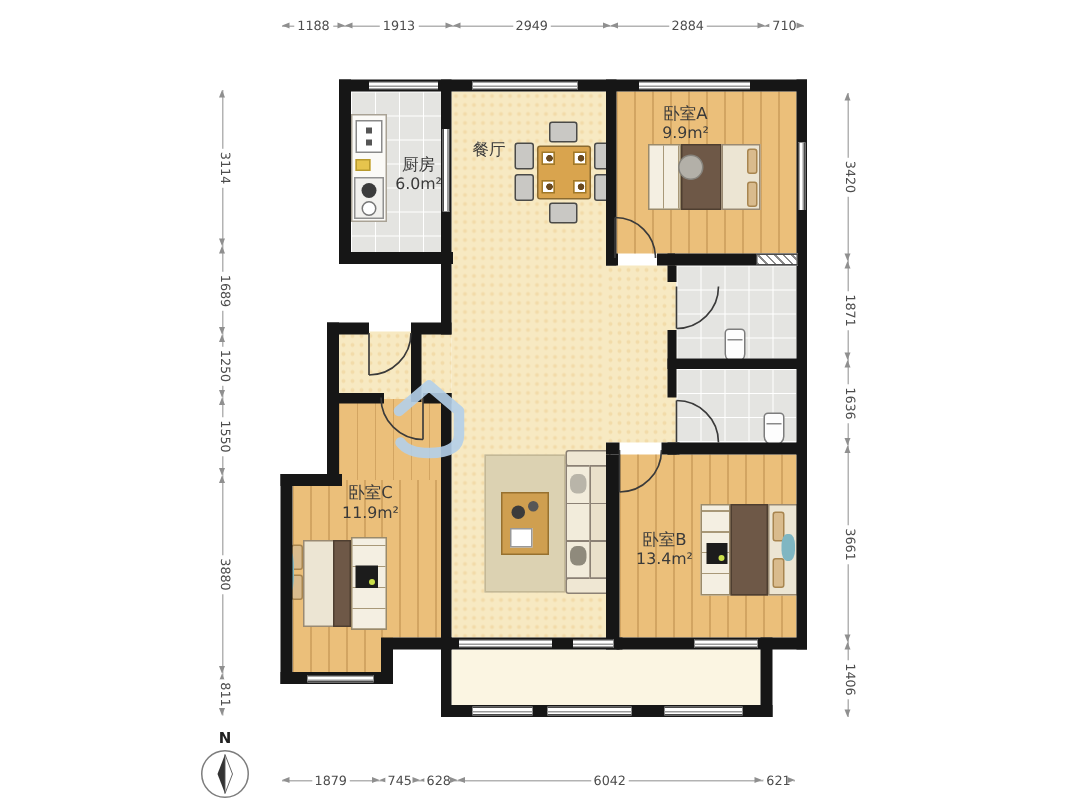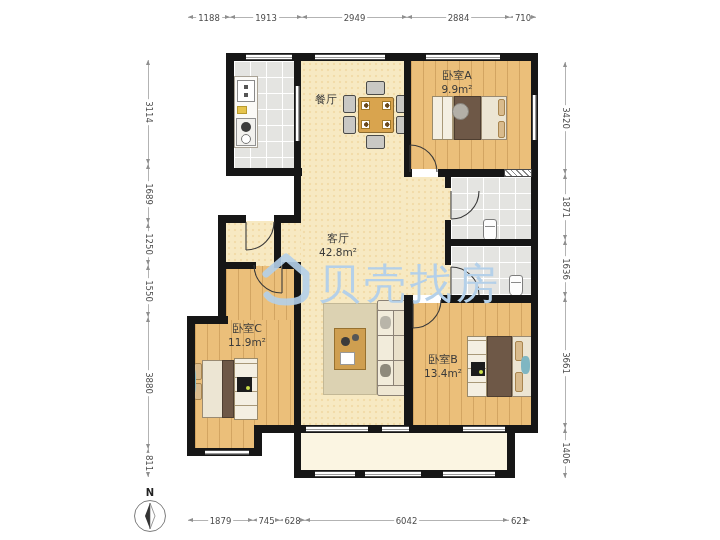--- a/index.html
+++ b/index.html
@@ -240,32 +240,31 @@
       <path d="M479,295 A28,28 0 0 0 451,267"></path>
         <line x1="451" y1="267" x2="451" y2="295"></line>
       <path d="M413,328 A28,28 0 0 0 441,300"></path>
         <line x1="413" y1="300" x2="413" y2="328"></line>
     </g>
   </svg>
 
   <svg class="abs" style="left:258px;top:250px;z-index:35;opacity:.9" width="56" height="58" viewBox="0 0 56 58">
     <path d="M8 24 L28 7 L48 24 L48 40 Q48 52 28 52 Q14 52 9 45" fill="none" stroke="#b4d0e9" stroke-width="7" stroke-linejoin="round" stroke-linecap="round"></path>
   </svg>
-  <div class="wm-text" style="left:318px;top:256px">贝壳找房</div>
-
+
+  <div class="room-label" style="left:249px;top:103px;width:60px">
+    <span class="nm">厨房</span>
+    <span class="ar">6.0m²</span>
+  </div>
   <div class="room-label" style="left:301px;top:93px;width:50px">
     <span class="nm">餐厅</span>
   </div>
   <div class="room-label" style="left:427px;top:69px;width:60px">
     <span class="nm">卧室A</span>
     <span class="ar">9.9m²</span>
-  </div>
-  <div class="room-label" style="left:308px;top:232px;width:60px">
-    <span class="nm">客厅</span>
-    <span class="ar">42.8m²</span>
   </div>
   <div class="room-label" style="left:217px;top:322px;width:60px">
     <span class="nm">卧室C</span>
     <span class="ar">11.9m²</span>
   </div>
   <div class="room-label" style="left:413px;top:353px;width:60px">
     <span class="nm">卧室B</span>
     <span class="ar">13.4m²</span>
   </div>
 

